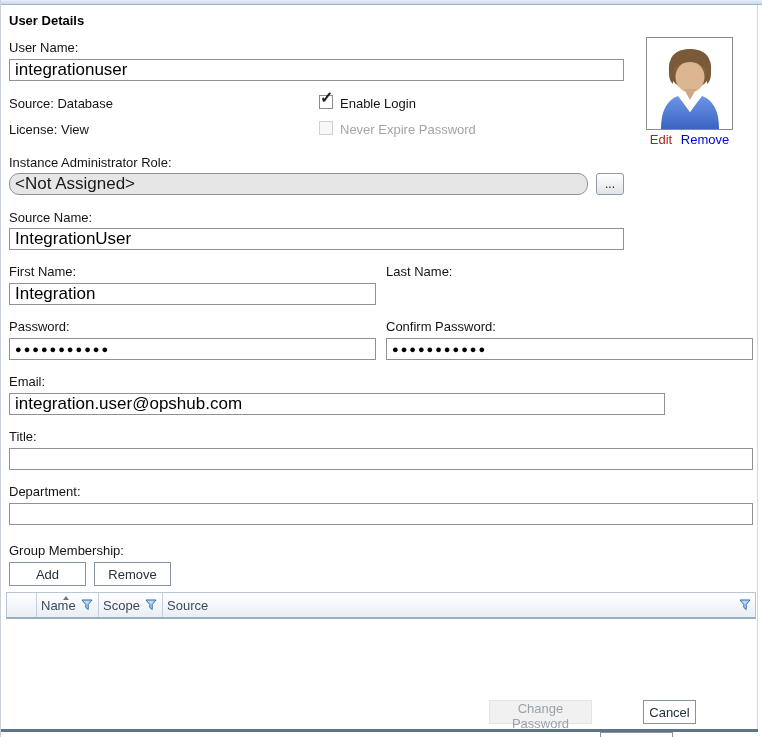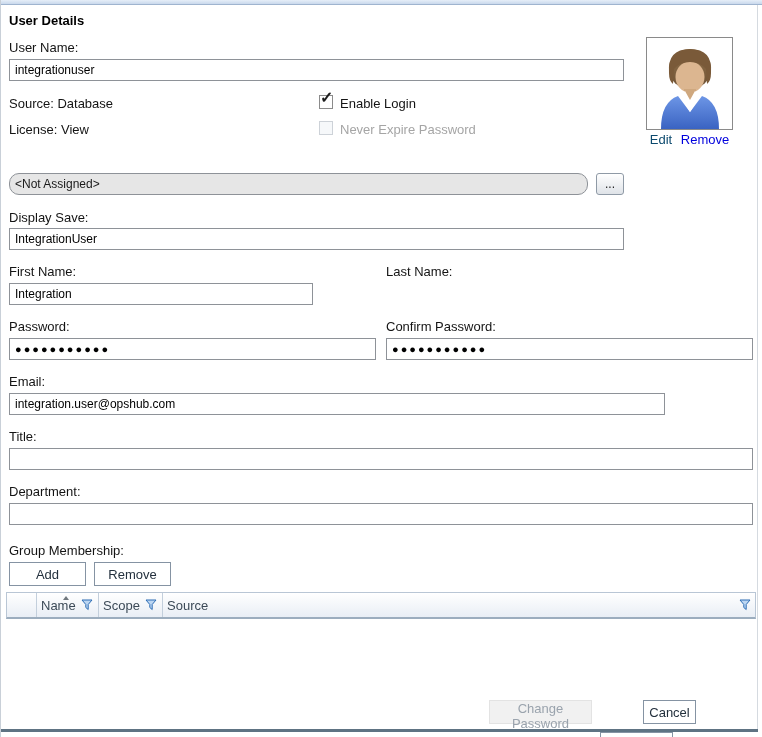--- a/index.html
+++ b/index.html
@@ -18,21 +18,21 @@
   }
   .right-edge { position:absolute; top:5px; left:756px; width:1px; height:724px; background:#d5dae0; }
   .bottom-bar { position:absolute; left:0; top:729px; width:757px; height:3px; }
 
   .panel-title { position:absolute; left:8px; top:13px; font-weight:bold; color:#000; }
   .lbl { position:absolute; color:#141414; white-space:nowrap; }
   .lbl.disabled { color:#a5a5a5; }
 
   .txt {
     position:absolute; height:22px; border:1px solid #8e9298; background:#fff;
-    font-family:"Liberation Sans", sans-serif; font-size:12px; color:#000;
+    font-family:"Liberation Sans", sans-serif; font-size:17px; color:#000;
     padding:0 5px; outline:none;
   }
   .txt.pwd { font-size:11px; letter-spacing:2px; font-weight:bold; }
   .txt.readonly { background:#e6e6e6; color:#1a1a1a; }
 
   .checkbox {
     position:absolute; width:14px; height:14px; background:#fff;
     border:1px solid #8b8b8b;
   }
   .checkbox .mark {
@@ -126,33 +126,34 @@
       </defs>
       <ellipse cx="42" cy="30" rx="21" ry="20" fill="url(#hairg)"></ellipse>
       <ellipse cx="42" cy="38" rx="14.5" ry="15.5" fill="#dcb690"></ellipse>
       <path d="M21 34 Q19 10 42 10 Q65 10 63 34 Q63 42 59 45 L58 30 Q52 23 42 23 Q32 23 26 30 L25 45 Q21 42 21 34 Z" fill="#7a5a39"></path>
       <rect x="36" y="50" width="12" height="11" fill="#cfa87f"></rect>
       <path d="M13 90 Q13 63 30 57 L42 73 L54 57 Q71 63 71 90 Z" fill="url(#shirt)"></path>
       <path d="M31 56 L42 73 L53 56 L47 52 L42 61 L37 52 Z" fill="#ffffff"></path>
     </svg>
   </div>
   <div class="avatar-links">
-    <a style="color: #0c4a6e;">Edit</a>
+    <a style="color: #b91c1c;">Edit</a>
     <a style="color: rgb(0, 0, 221);">Remove</a>
   </div>
 
+  <div class="lbl" style="left:8px; top:155px;">Instance Administrator Role:</div>
   <input class="txt readonly" style="left: 8px; top: 173px; width: 579px; border-radius: 10px;" readonly="" value="&lt;Not Assigned&gt;">
   <button class="browse-btn">...</button>
 
-  <div class="lbl" style="left:8px; top:210px;">Display Save:</div>
+  <div class="lbl" style="left:8px; top:210px;">Source Name:</div>
   <input class="txt" style="left: 8px; top: 228px; width: 615px;" value="IntegrationUser">
 
   <div class="lbl" style="left:8px; top:264px;">First Name:</div>
   <div class="lbl" style="left:385px; top:264px;">Last Name:</div>
-  <input class="txt" style="left: 8px; top: 283px; width: 304px;" value="Integration">
+  <input class="txt" style="left: 8px; top: 283px; width: 367px;" value="Integration">
 
   <div class="lbl" style="left:8px; top:319px;">Password:</div>
   <div class="lbl" style="left:385px; top:319px;">Confirm Password:</div>
   <input class="txt pwd" style="left: 8px; top: 338px; width: 367px;" value="●●●●●●●●●●●">
   <input class="txt pwd" style="left: 385px; top: 338px; width: 367px;" value="●●●●●●●●●●●">
 
   <div class="lbl" style="left:8px; top:374px;">Email:</div>
   <input class="txt" style="left: 8px; top: 393px; width: 656px;" value="integration.user@opshub.com">
 
   <div class="lbl" style="left:8px; top:429px;">Title:</div>

